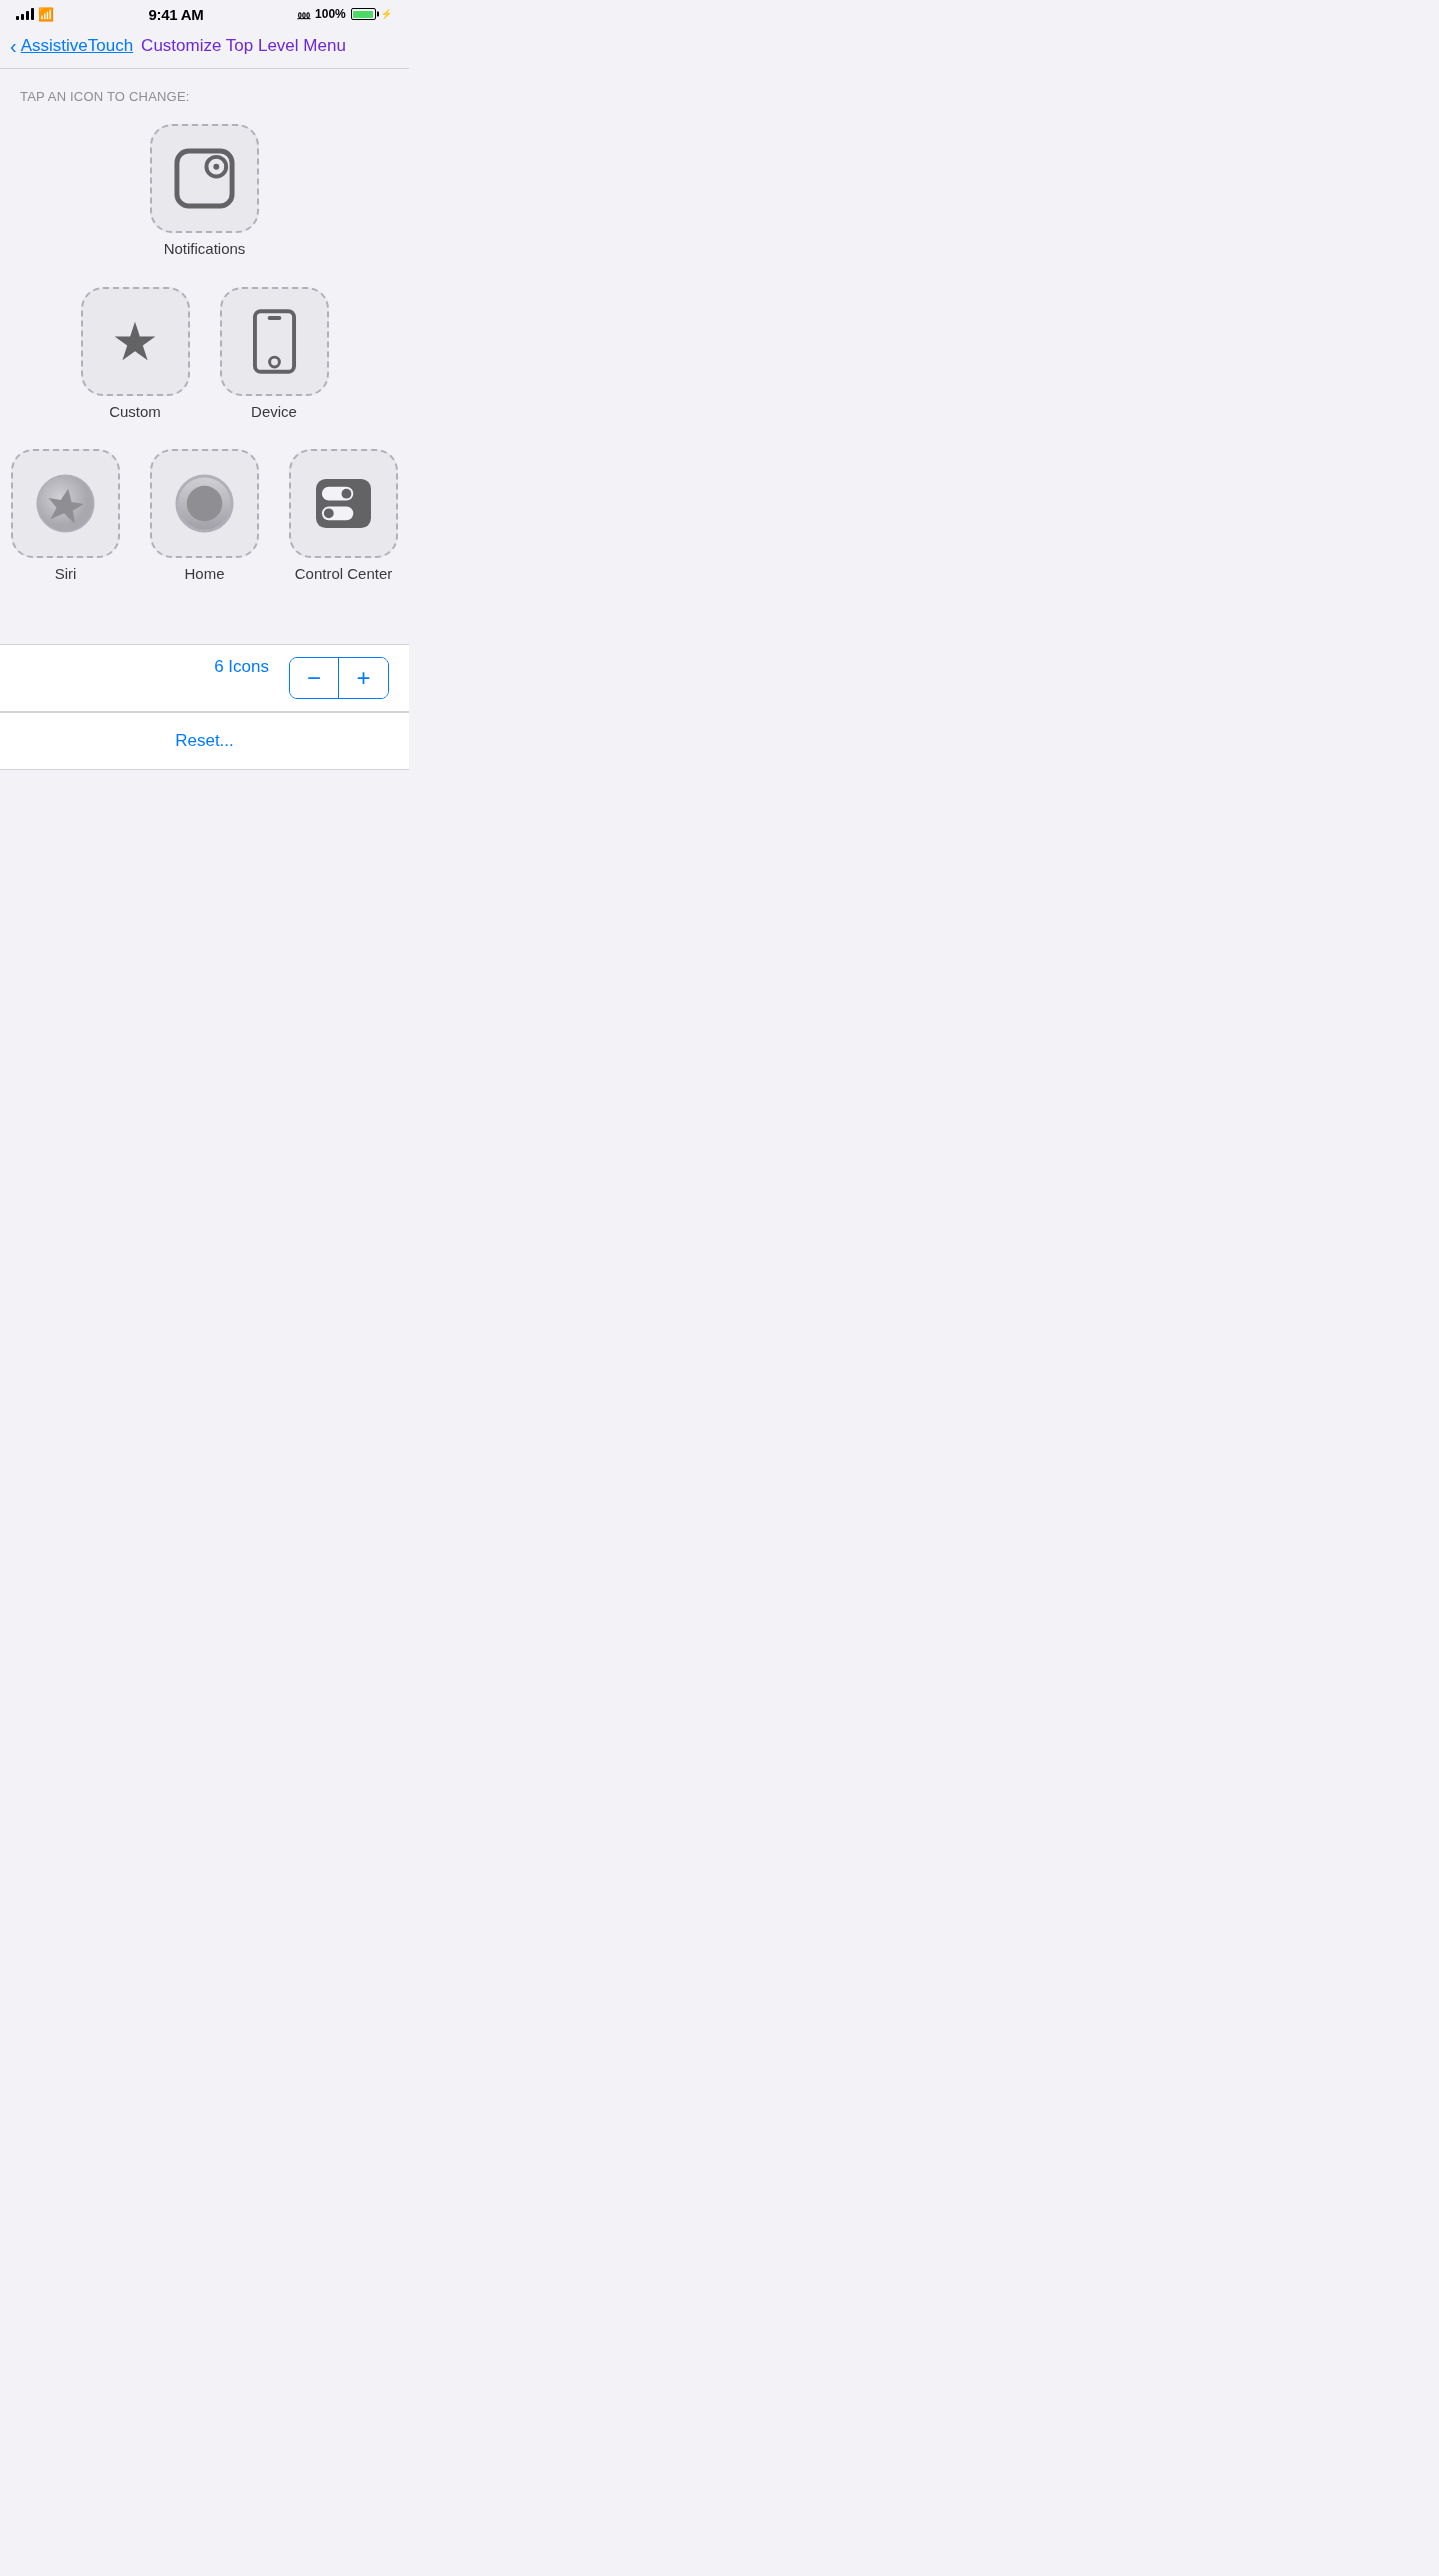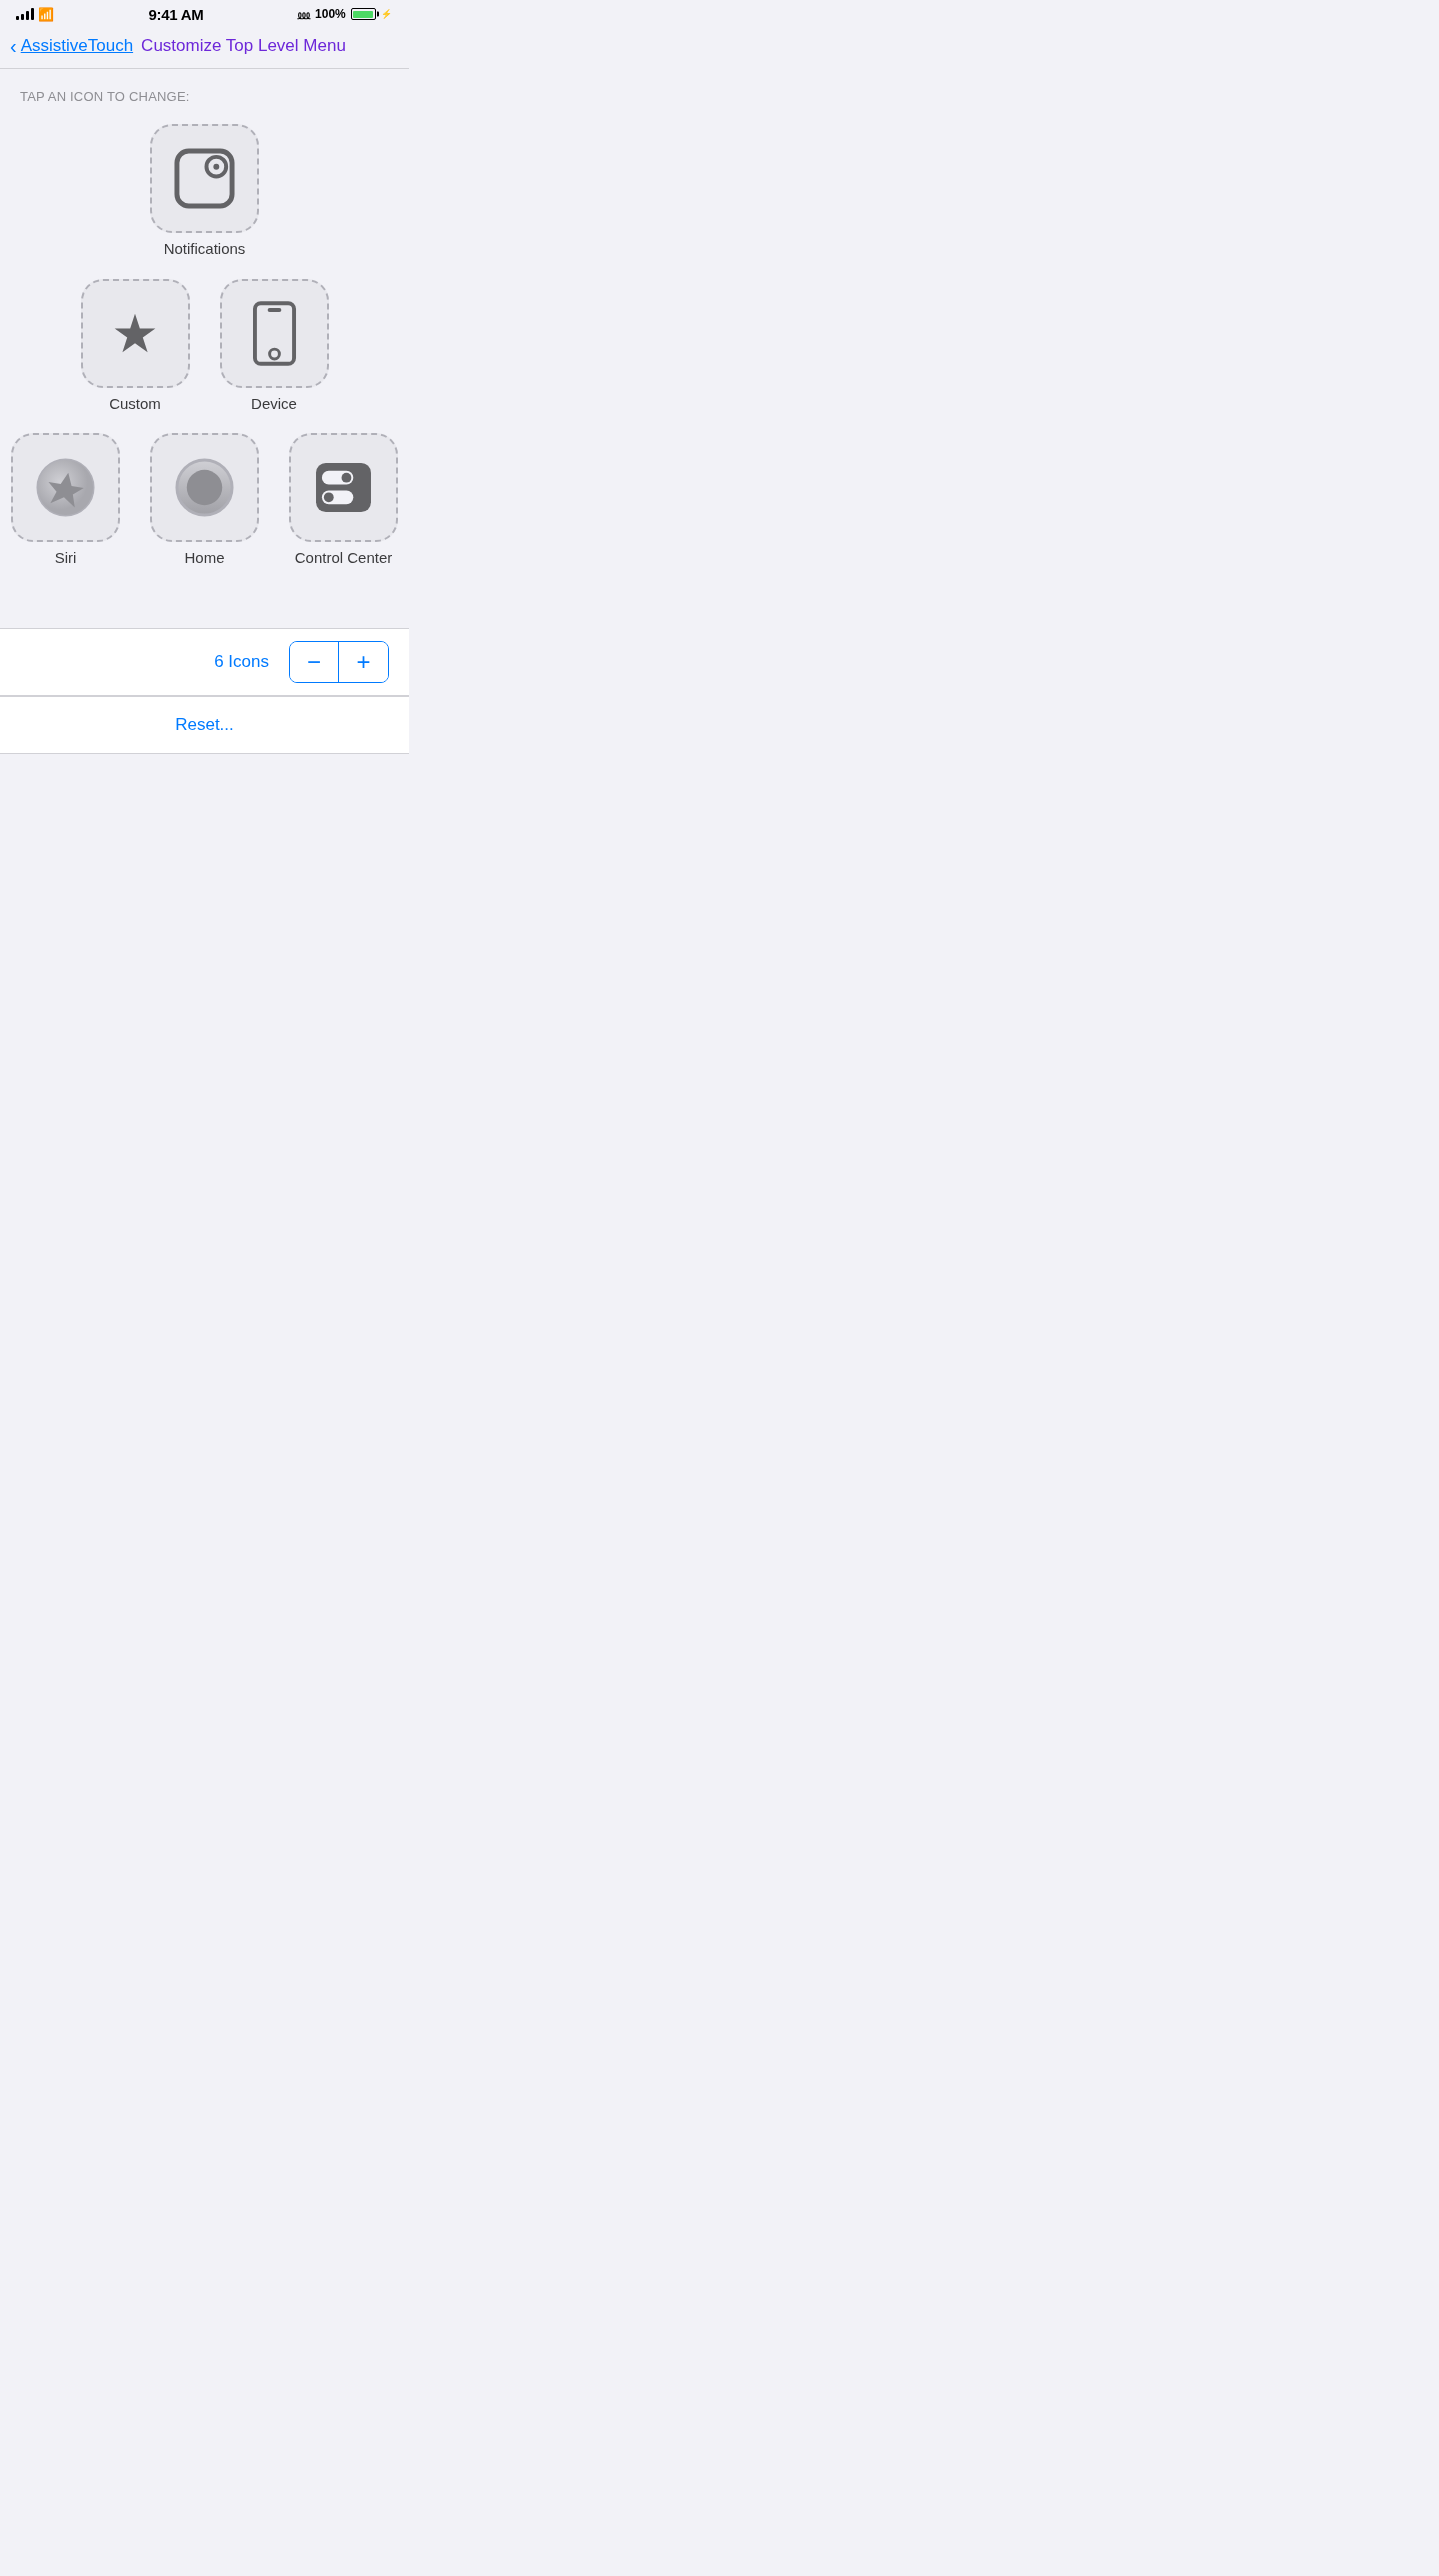--- a/index.html
+++ b/index.html
@@ -139,21 +139,21 @@
       letter-spacing: 0.2px;
       margin-bottom: 20px;
       text-transform: uppercase;
     }
 
     
     .icon-grid {
       display: flex;
       flex-direction: column;
       align-items: center;
-      gap: 20px;
+      gap: 28px;
     }
 
     .icon-row {
       display: flex;
       justify-content: center;
       gap: 30px;
       align-items: center;
       width: 100%;
     }
 
@@ -191,21 +191,21 @@
     }
 
     
     .bottom-toolbar {
       background: #fff;
       border-top: 1px solid #d1d1d6;
       border-bottom: 1px solid #d1d1d6;
       padding: 12px 20px;
       display: flex;
       justify-content: flex-end;
-      align-items: center;
+      align-items: flex-start;
       gap: 12px;
       margin-top: 30px;
     }
     .icons-count {
       font-size: 17px;
       color: #007aff;
       margin-right: 8px;
     }
     .stepper {
       display: flex;

